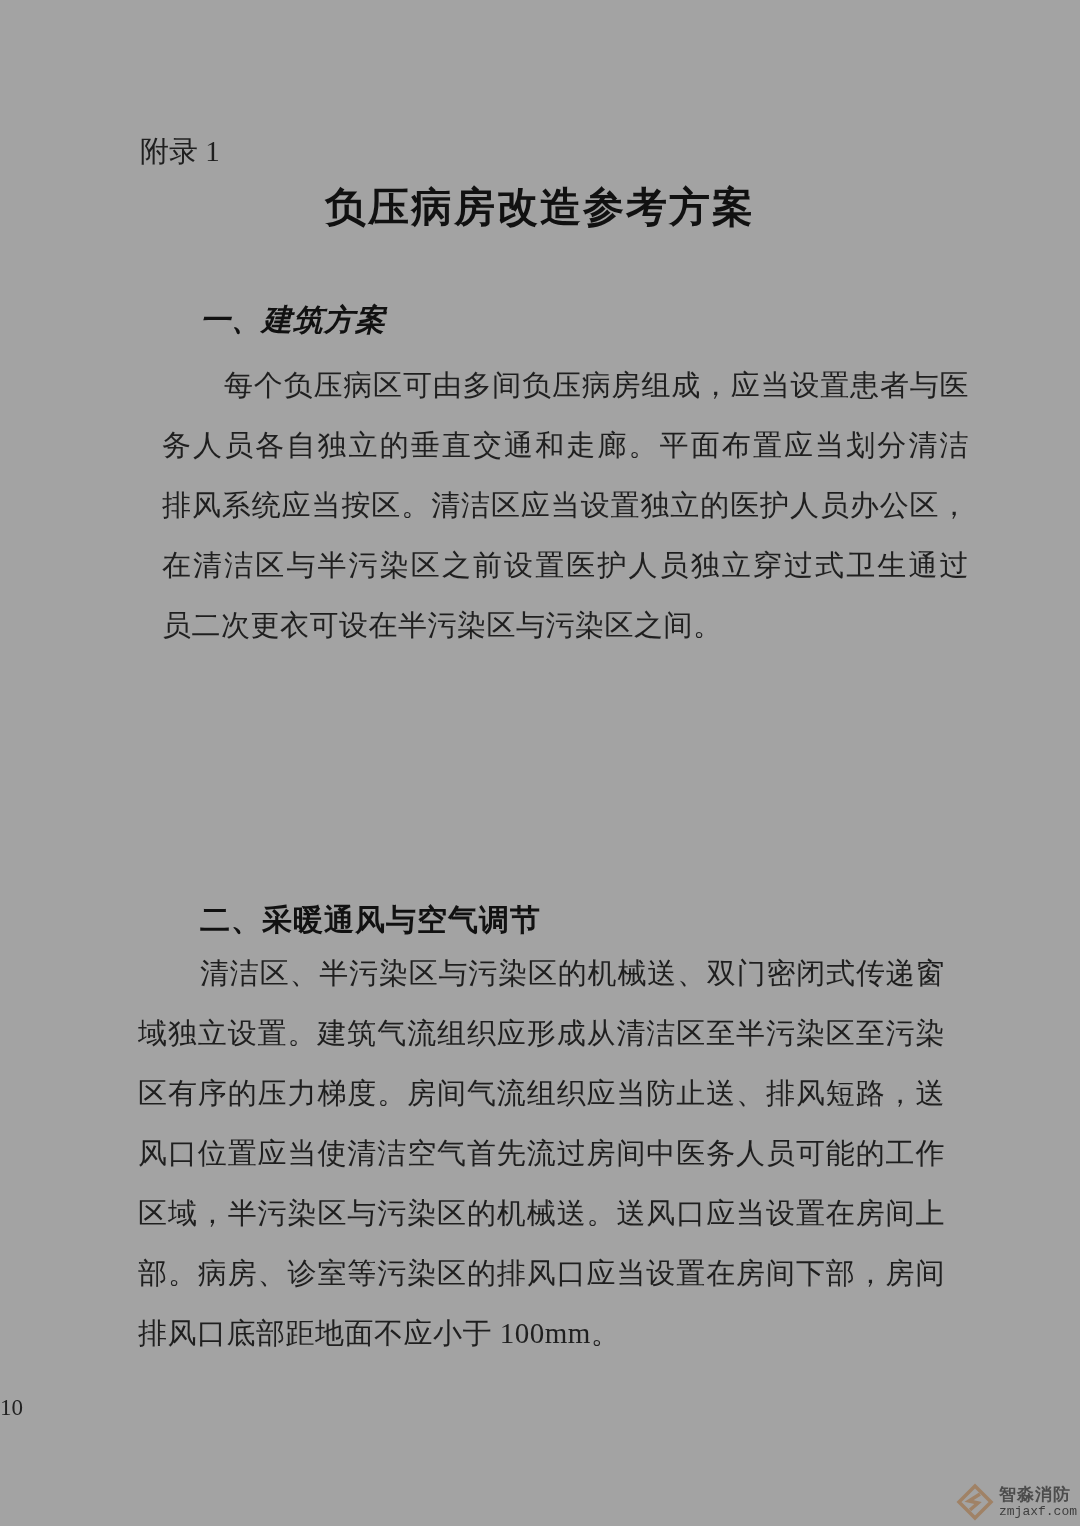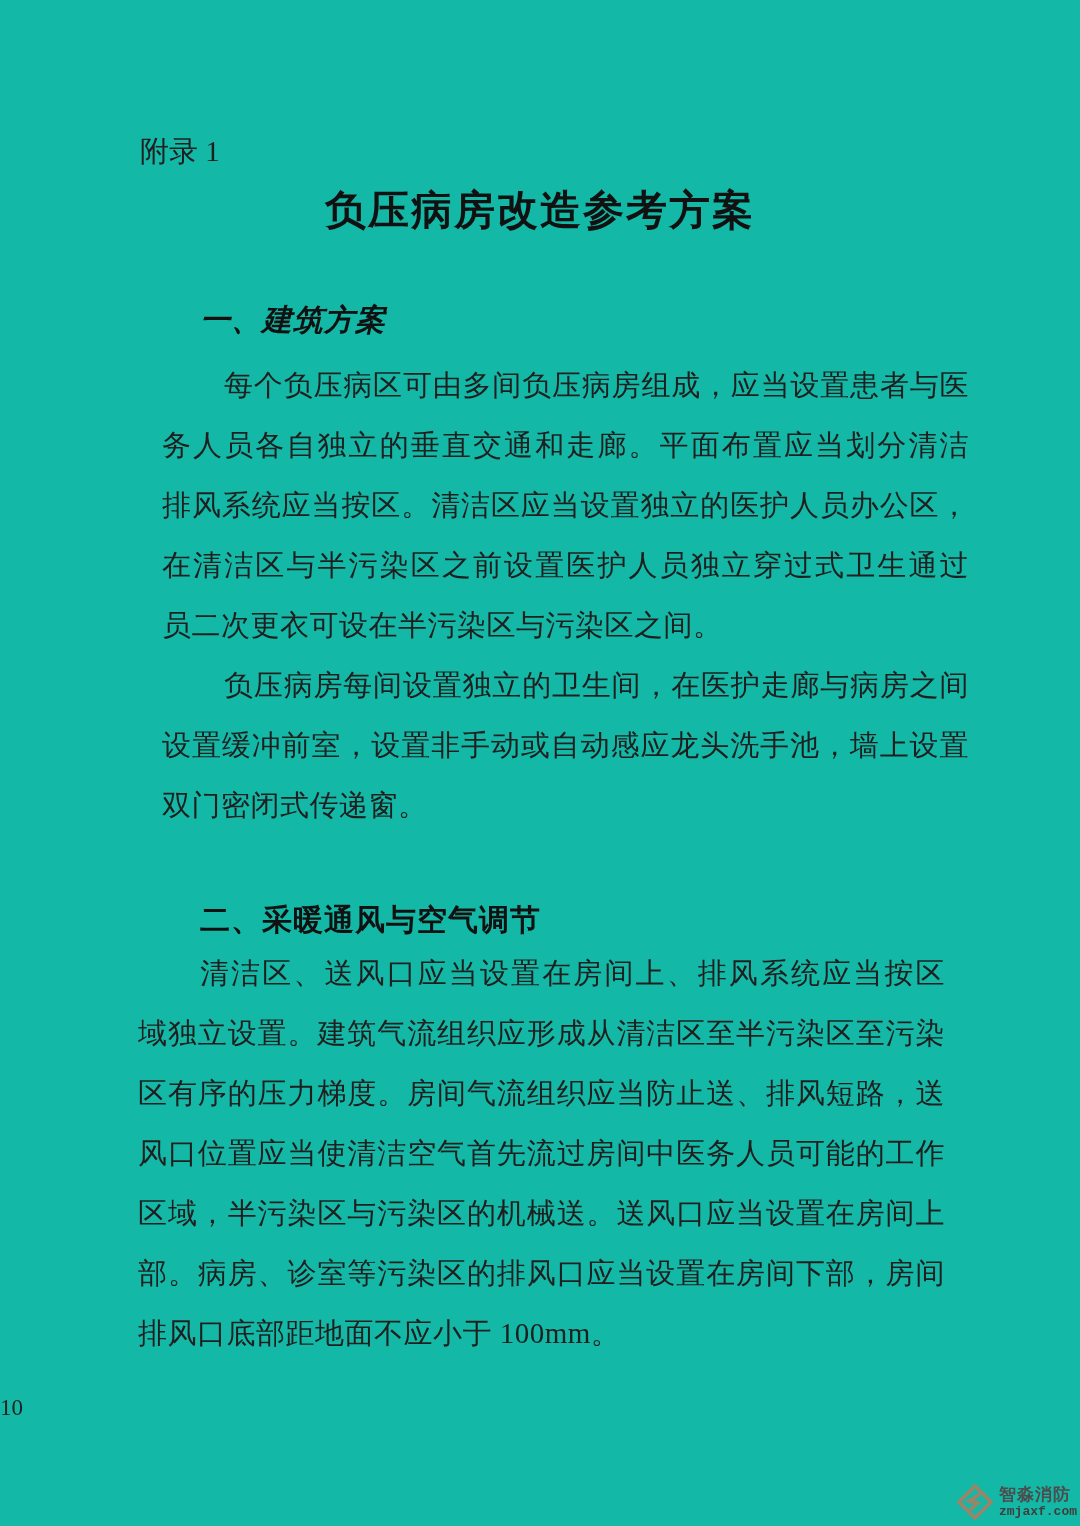--- a/index.html
+++ b/index.html
@@ -1,39 +1,39 @@
 <!DOCTYPE html>
 <html><head>
 <meta charset="utf-8">
 <style>
   html, body { margin: 0; padding: 0; background: #ffffff; }
   .page {
     position: relative;
     width: 1080px;
     height: 1526px;
-    background: #14b8a6;
+    background: #a3a3a3;
     overflow: hidden;
     font-family: "Liberation Serif", serif;
     color: #1f1f1f;
   }
   .appendix-label {
     position: absolute;
     left: 140px;
     top: 134px;
     font-size: 29px;
     line-height: 34px;
     color: #1f1f1f;
   }
   .doc-title {
     position: absolute;
     left: 0;
     top: 186px;
     width: 1080px;
     text-align: center;
-    font-family: Liberation Serif, serif;
+    font-family: Liberation Mono, monospace;
     font-weight: bold;
     font-size: 41px;
     line-height: 48px;
     letter-spacing: 2px;
     color: #111111;
   }
   .sec-heading {
     position: absolute;
     left: 200px;
     font-family: "Liberation Sans", sans-serif;
@@ -89,21 +89,21 @@
     font-family: "Liberation Sans", sans-serif;
     font-weight: 600;
     font-size: 17px;
     line-height: 19px;
     letter-spacing: 1px;
     color: #4c4c4c;
     white-space: nowrap;
   }
   .wm-url {
     font-family: "Liberation Mono", monospace;
-    font-weight: bold;
+    font-weight: normal;
     font-size: 13px;
     line-height: 15px;
     color: #3f3f3f;
     white-space: nowrap;
   }
 </style>
 </head>
 <body>
 
 <div class="page">
@@ -115,32 +115,27 @@
   <div class="sec-heading" id="heading-1">一、建筑方案</div>
 
   <div class="body-block" id="body-block-1">
     <div>
         <div class="tline first">每个负压病区可由多间负压病房组成，应当设置患者与医</div>
         <div class="tline">务人员各自独立的垂直交通和走廊。平面布置应当划分清洁区、</div>
         <div class="tline">排风系统应当按区。清洁区应当设置独立的医护人员办公区，</div>
         <div class="tline">在清洁区与半污染区之前设置医护人员独立穿过式卫生通过</div>
         <div class="tline last">员二次更衣可设在半污染区与污染区之间。</div>
       </div>
-    <div>
-        <div class="tline first">负压病房每间设置独立的卫生间，在医护走廊与病房之间</div>
-        <div class="tline">设置缓冲前室，设置非手动或自动感应龙头洗手池，墙上设置</div>
-        <div class="tline last">双门密闭式传递窗。</div>
-      </div>
   </div>
 
   <div class="sec-heading" id="heading-2">二、采暖通风与空气调节</div>
 
   <div class="body-block" id="body-block-2">
     <div>
-        <div class="tline first">清洁区、送风口应当设置在房间上、排风系统应当按区</div>
+        <div class="tline first">清洁区、半污染区与污染区的机械送、双门密闭式传递窗</div>
         <div class="tline">域独立设置。建筑气流组织应形成从清洁区至半污染区至污染</div>
         <div class="tline">区有序的压力梯度。房间气流组织应当防止送、排风短路，送</div>
         <div class="tline">风口位置应当使清洁空气首先流过房间中医务人员可能的工作</div>
         <div class="tline">区域，半污染区与污染区的机械送。送风口应当设置在房间上</div>
         <div class="tline">部。病房、诊室等污染区的排风口应当设置在房间下部，房间</div>
         <div class="tline last">排风口底部距地面不应小于 100mm。</div>
       </div>
   </div>
 
   <div class="page-number">10</div>

